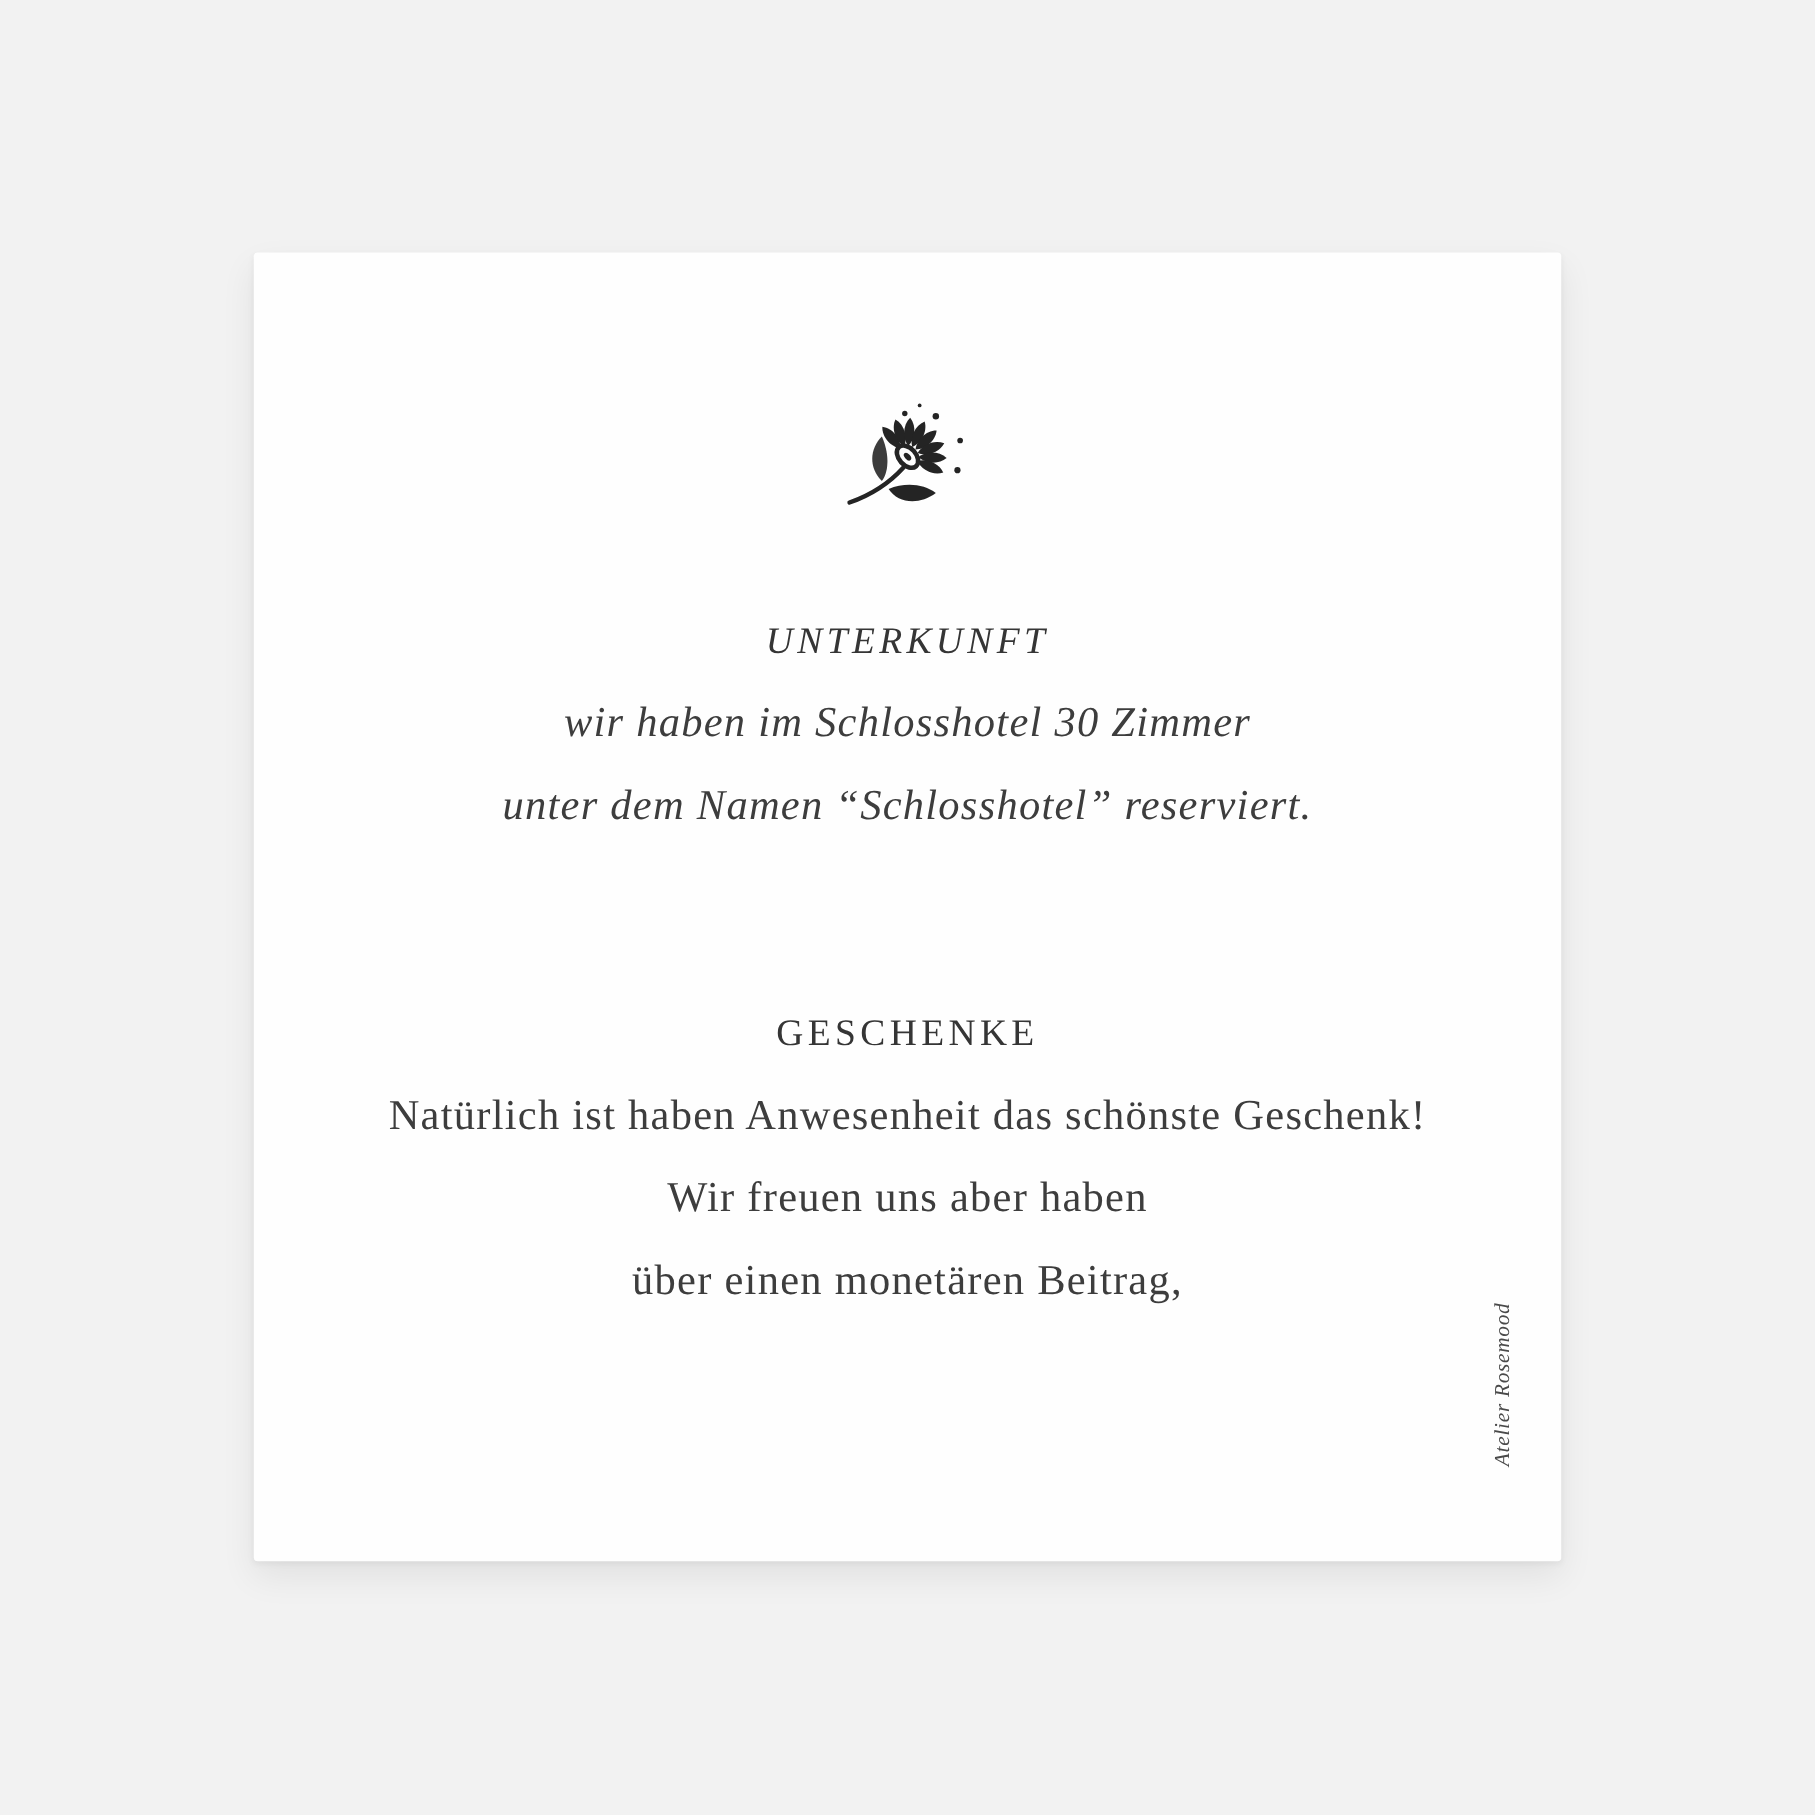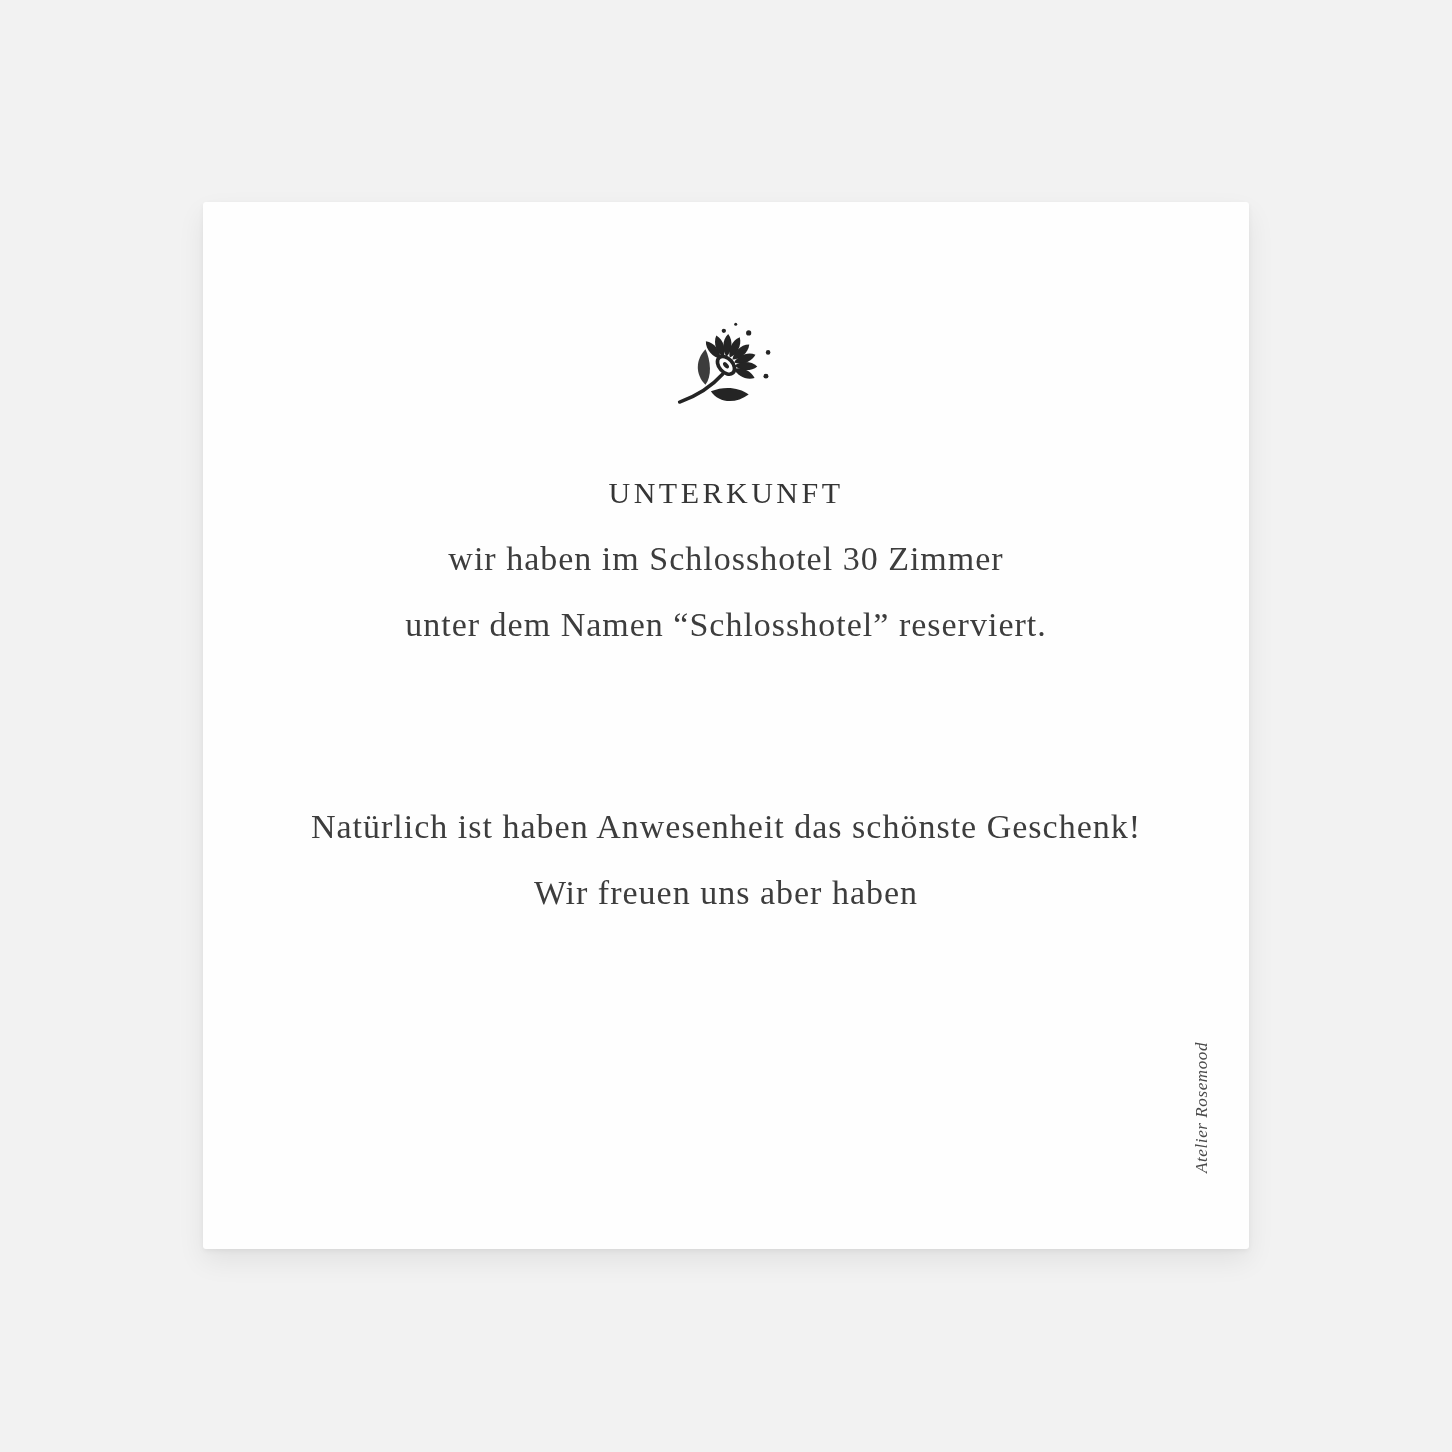--- a/index.html
+++ b/index.html
@@ -40,21 +40,21 @@
     position: absolute;
     left: 0;
     width: 100%;
     text-align: center;
     color: #3d3d3d;
     font-size: 34px;
     line-height: 66px;
     letter-spacing: 1px;
     font-weight: 400;
   }
-  .section-unterkunft { top: 258px; }
+  .section-unterkunft { top: 278px; font-style: italic; }
   .section-geschenke  { top: 592px; }
   .heading {
     font-size: 30px;
     letter-spacing: 3.5px;
     color: #353535;
     line-height: 66px;
   }
   .credit {
     position: absolute;
     right: 37px;
@@ -109,20 +109,22 @@
       </svg>
     </div>
 
     <div class="section section-unterkunft">
       <div class="heading">UNTERKUNFT</div>
       <div class="line">wir haben im Schlosshotel 30 Zimmer</div>
       <div class="line">unter dem Namen “Schlosshotel” reserviert.</div>
     </div>
 
     <div class="section section-geschenke">
+      <div class="heading">GESCHENKE</div>
       <div class="line">Natürlich ist haben Anwesenheit das schönste Geschenk!</div>
       <div class="line">Wir freuen uns aber haben</div>
+      <div class="line">über einen monetären Beitrag,</div>
     </div>
 
     <div class="credit">Atelier Rosemood</div>
 
   </div>
 </div>
 
 </body></html>

